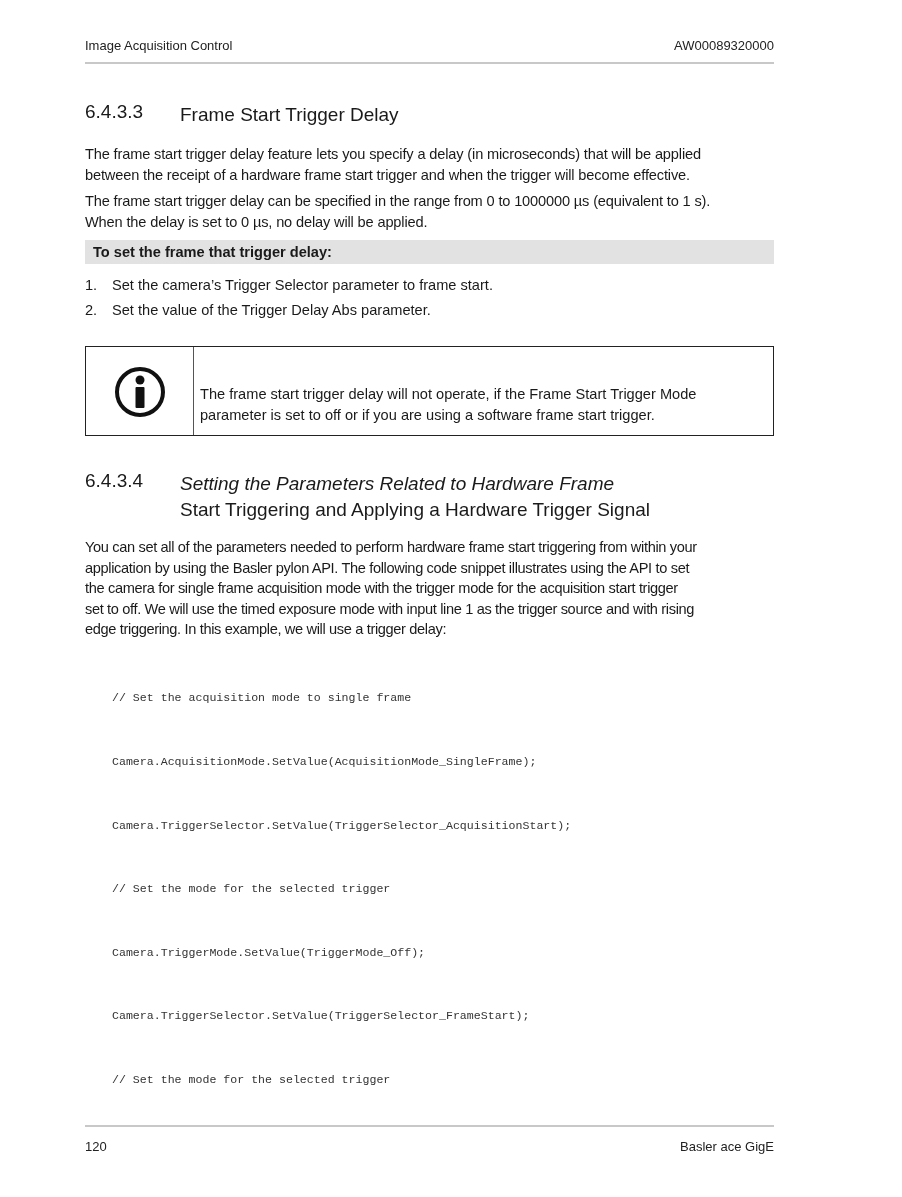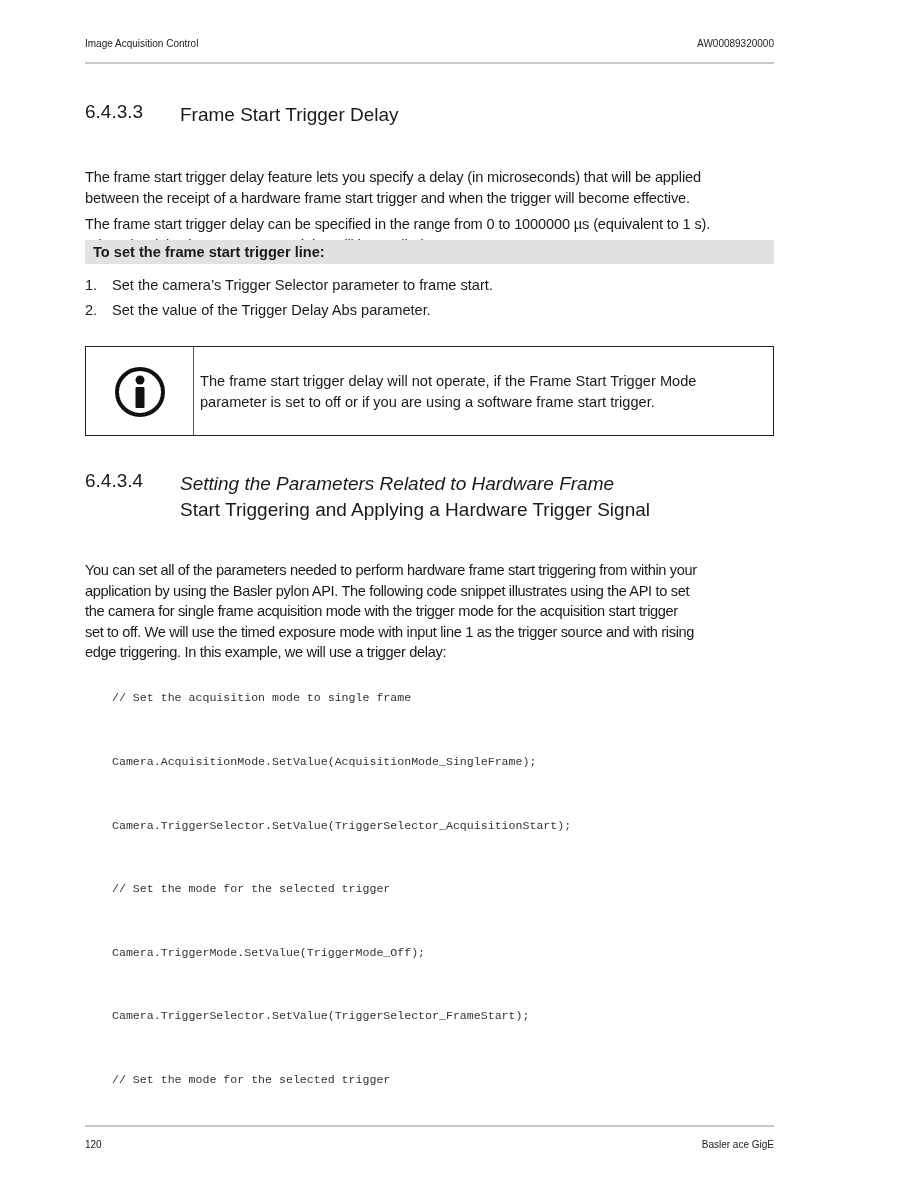--- a/index.html
+++ b/index.html
@@ -1,33 +1,33 @@
 <!DOCTYPE html>
 <html><head>
 <meta charset="utf-8">
 <style>
   html, body { margin: 0; padding: 0; background: #ffffff; }
   body { width: 902px; height: 1197px; position: relative; font-family: "Liberation Sans", sans-serif; color: #1a1a1a; overflow: hidden; }
   .abs { position: absolute; }
-  .hdr { top: 38px; font-size: 10px; color: #222; }
+  .hdr { top: 38px; font-size: 13px; color: #222; }
   .hdr-left { left: 85px; }
   .hdr-right { right: 128px; }
   .rule { left: 85px; width: 689px; height: 2px; background: #c8c8c8; }
   .h2 { font-size: 19px; color: #1a1a1a; }
   .h2 .num { position: absolute; left: 0; }
   .h2 .txt { position: absolute; left: 95px; white-space: nowrap; line-height: 27px; }
-  .para { left: 85px; width: 692px; font-size: 14.6px; line-height: 20.5px; letter-spacing: -0.15px; margin-top: 23px; }
+  .para { left: 85px; width: 692px; font-size: 14.6px; line-height: 20.5px; letter-spacing: -0.15px; }
   .proc { left: 85px; top: 240px; width: 689px; height: 24px; background: #e2e2e2; font-weight: bold; font-size: 14.6px; line-height: 24px; }
   .proc span { padding-left: 8px; }
   .step { left: 85px; font-size: 14.6px; }
   .step .n { position: absolute; left: 0; }
   .step .t { position: absolute; left: 27px; white-space: nowrap; }
   .note { left: 85px; top: 346px; width: 687px; height: 88px; border: 1px solid #222; }
   .note .iconcell { position: absolute; left: 0; top: 0; width: 107px; height: 88px; border-right: 1px solid #555; }
-  .note .text { position: absolute; left: 114px; top: 24px; width: 560px; font-size: 14.6px; line-height: 20.5px; }
+  .note .text { position: absolute; left: 114px; top: 37px; width: 560px; font-size: 14.6px; line-height: 20.5px; }
   .code { left: 112px; font-family: "Liberation Mono", monospace; font-size: 11.6px; color: #333; white-space: pre; line-height: 21.2px; }
 </style>
 </head>
 <body>
 
 <div class="abs hdr hdr-left">Image Acquisition Control</div>
 <div class="abs hdr hdr-right">AW00089320000</div>
 <div class="abs rule" style="top:62px;"></div>
 
 <div class="abs h2" style="left:85px; top:101px; width:690px; height:28px;">
@@ -39,21 +39,21 @@
   <div>The frame start trigger delay feature lets you specify a delay (in microseconds) that will be applied</div>
   <div>between the receipt of a hardware frame start trigger and when the trigger will become effective.</div>
 </div>
 
 <div class="abs para" style="top:191px;">
   <div>The frame start trigger delay can be specified in the range from 0 to 1000000 µs (equivalent to 1 s).</div>
   <div>When the delay is set to 0 µs, no delay will be applied.</div>
 </div>
 
 <div class="abs proc">
-  <span>To set the frame start trigger line:</span>
+  <span>To set the frame that trigger delay:</span>
 </div>
 
 <div class="abs step" style="top:277px; width:600px; height:20px;">
   <span class="n">1.</span>
   <span class="t">Set the camera’s Trigger Selector parameter to frame start.</span>
 </div>
 <div class="abs step" style="top:302px; width:600px; height:20px;">
   <span class="n">2.</span>
   <span class="t">Set the value of the Trigger Delay Abs parameter.</span>
 </div>

